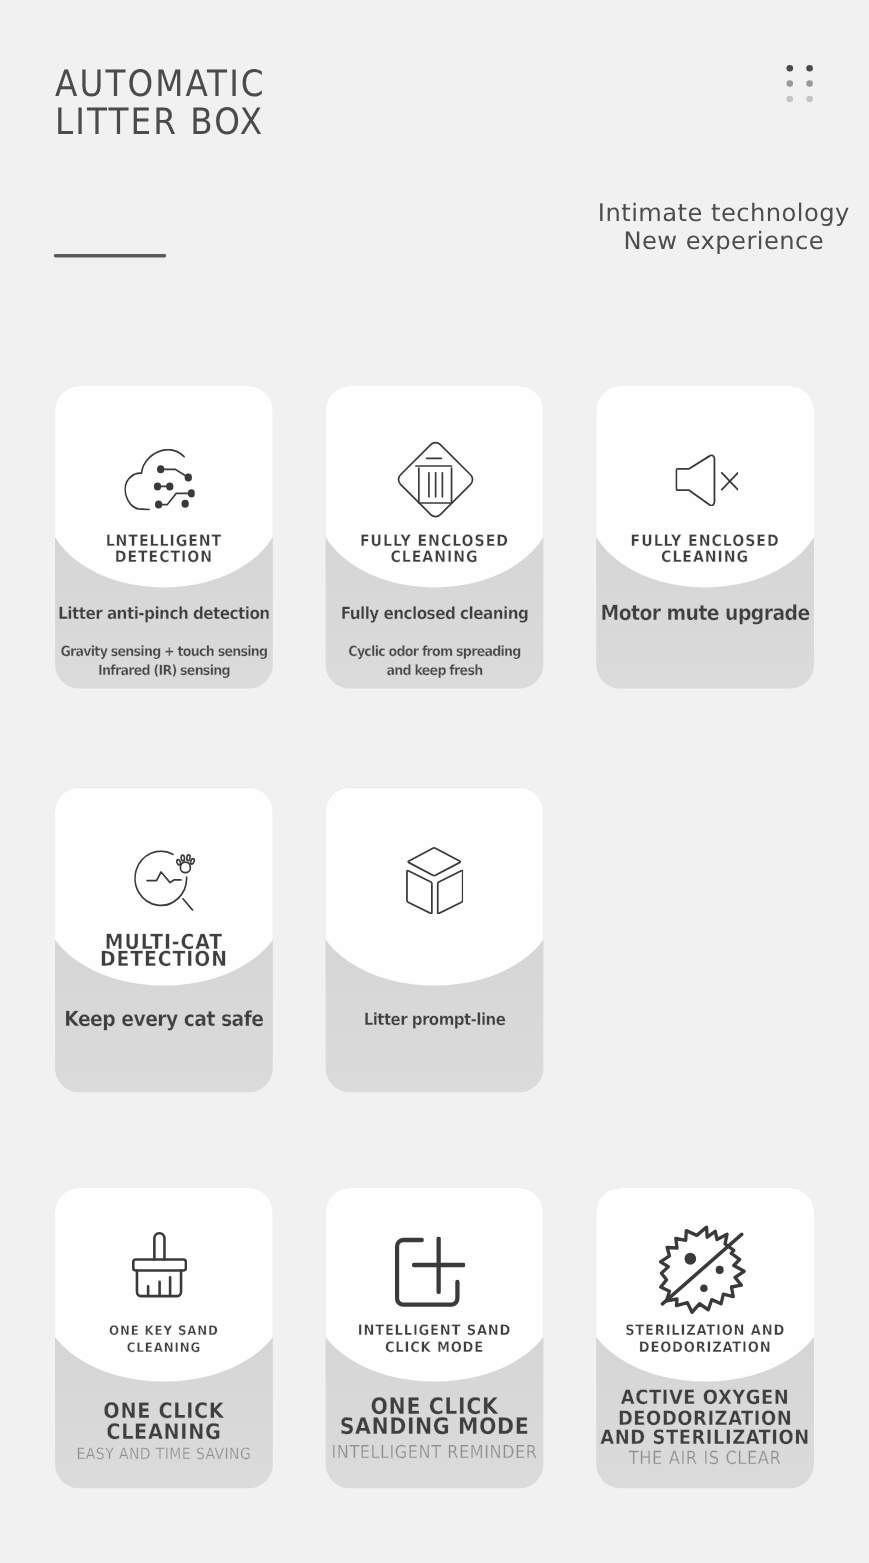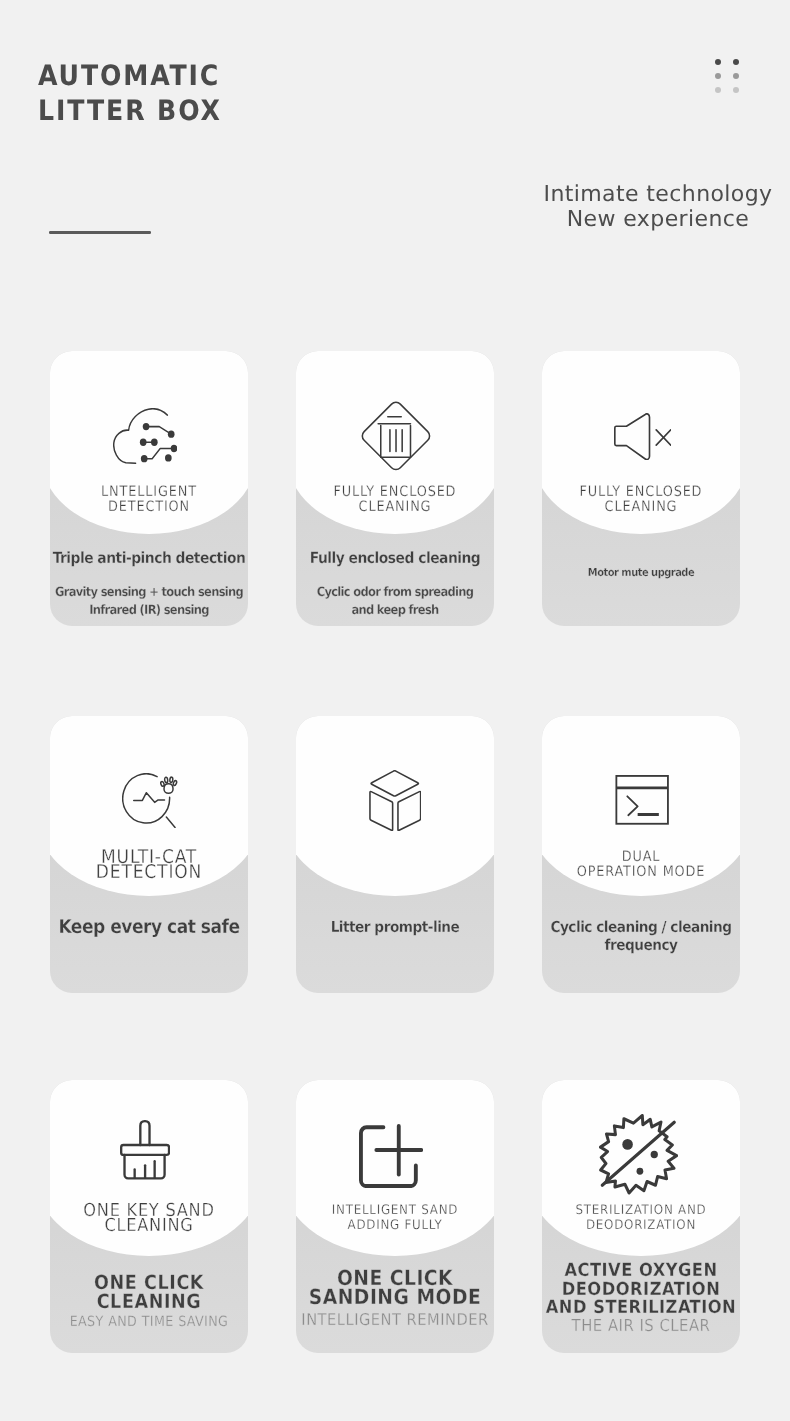--- a/index.html
+++ b/index.html
@@ -9,38 +9,38 @@
     background:#f1f1f1;
     font-family:"DejaVu Sans", sans-serif;
     font-stretch:condensed;
     overflow:hidden; position:relative;
     -webkit-font-smoothing:antialiased;
     text-rendering:geometricPrecision;
   }
   .page { position:absolute; left:0; top:0; width:790px; height:1421px; }
 
   
-  .title { position:absolute; left:38px; top:58px; font-size:28px; font-weight:bold;
+  .title { position:absolute; left:50px; top:58px; font-size:33px; font-weight:normal;
            color:#4b4b4b; line-height:35.2px; letter-spacing:1.9px; white-space:pre-line; }
   .dots { position:absolute; left:714.5px; top:58.6px; width:28px; height:35px; }
   .dots i { position:absolute; width:6.6px; height:6.6px; border-radius:50%; background:#4a4a4a; }
   .subtitle { position:absolute; left:452px; top:183px; width:412px; font-size:22px;
               font-stretch:normal; color:#4d4d4d; text-align:center; line-height:24.5px;
               letter-spacing:0.4px; white-space:pre-line; }
   .rule { position:absolute; left:48.5px; top:231.3px; width:102px; height:2.6px;
           background:#5a5a5a; border-radius:1.3px; }
 
   
   .card { position:absolute; border-radius:22px; overflow:hidden;
           background:linear-gradient(180deg,#d2d2d2 0%,#d6d6d6 55%,#dbdbdb 100%); }
   .arc  { position:absolute; background:#fefefe; top:0; }
   .ic   { position:absolute; }
   .ic svg { display:block; width:100%; height:100%; }
   .cap  { position:absolute; left:-10px; width:calc(100% + 20px); text-align:center;
-          font-weight:normal; color:#3f3f3f; white-space:pre-line;
+          font-weight:bold; color:#3f3f3f; white-space:pre-line;
           -webkit-text-stroke:0.28px #fefefe; }
   .hl   { position:absolute; left:-10px; width:calc(100% + 20px); text-align:center;
           font-weight:bold; color:#3f3f3f; white-space:pre-line;
           -webkit-text-stroke:0.28px #d6d6d6; }
   .sub  { position:absolute; left:-10px; width:calc(100% + 20px); text-align:center;
           font-weight:bold; color:#484848; white-space:pre-line;
           -webkit-text-stroke:0.28px #d6d6d6; }
   .sub.muted { color:#8d8d8d; font-weight:normal; }
 </style>
 </head>
@@ -75,21 +75,21 @@
   <circle cx="90.6" cy="39.5" r="5.0" fill="#3a3a3a" stroke="none"></circle>
   <circle cx="48.6" cy="50.6" r="5.0" fill="#3a3a3a" stroke="none"></circle>
   <circle cx="65.3" cy="50.6" r="5.0" fill="#3a3a3a" stroke="none"></circle>
   <circle cx="94.9" cy="59.2" r="5.0" fill="#3a3a3a" stroke="none"></circle>
   <circle cx="86.3" cy="72.1" r="5.0" fill="#3a3a3a" stroke="none"></circle>
   <circle cx="50.1" cy="73.1" r="5.0" fill="#3a3a3a" stroke="none"></circle>
 </svg>
       </div>
     <div class="cap" style="top:134px;font-size:14.3px;letter-spacing:0.85px;line-height:15.3px">LNTELLIGENT
 DETECTION</div>
-    <div class="hl" style="top:198px;font-size:15.4px;letter-spacing:-0.5px;line-height:18px">Triple anti-pinch detection</div>
+    <div class="hl" style="top:198px;font-size:15.4px;letter-spacing:-0.5px;line-height:18px">Litter anti-pinch detection</div>
     <div class="sub" style="top:233px;font-size:12.8px;letter-spacing:-0.7px;line-height:17.5px">Gravity sensing + touch sensing
 Infrared (IR) sensing</div>
   </div>
   <div class="card" style="left:296px;top:351px;width:198px;height:275px">
     <div class="arc" style="left:-8px;width:214px;height:183px;border-bottom-left-radius:107px 74px;border-bottom-right-radius:107px 74px"></div>
     <div class="ic" style="left:62.5px;top:48px;width:73.9px;height:73.9px">
         <svg width="69.3" height="69.3" viewBox="-1.06 -1.06 102.11 102.11" preserveAspectRatio="none" fill="none" stroke="#3a3a3a" stroke-width="2.13" stroke-linecap="round" stroke-linejoin="round">
   <rect x="14.65" y="14.65" width="70.7" height="70.7" rx="8.5" ry="8.5" transform="rotate(45 50 50)"></rect>
   <path d="M38.7 23.4 H57.3"></path>
   <path d="M25.4 33 H70.1"></path>
@@ -110,21 +110,21 @@
     <div class="ic" style="left:71.6px;top:61.9px;width:57.6px;height:47.4px">
         <svg width="57.6" height="47.4" viewBox="0.47 1.49 100.46 82.09" preserveAspectRatio="none" fill="none" stroke="#3a3a3a" stroke-width="2.86" stroke-linecap="round" stroke-linejoin="round">
   <path d="M62.4 9 C62.4 4.2 58.5 1.2 55 4 L22.2 24.4 H4.5 C3 24.4 1.9 25.6 1.9 27 V55.4
            C1.9 56.9 3 58 4.5 58 H22.2 L55 81.2 C58.5 83.7 62.4 81 62.4 76.2 Z"></path>
   <path d="M74.1 30.8 L99.5 57.1"></path>
   <path d="M74.1 57.1 L99.5 30.8"></path>
 </svg>
       </div>
     <div class="cap" style="top:134px;font-size:14.3px;letter-spacing:0.85px;line-height:15.3px">FULLY ENCLOSED
 CLEANING</div>
-    <div class="hl" style="top:213px;font-size:11px;letter-spacing:-0.5px;line-height:18px">Motor mute upgrade</div>
+    <div class="hl" style="top:198px;font-size:19px;letter-spacing:-0.5px;line-height:18px">Motor mute upgrade</div>
   </div>
   <div class="card" style="left:50px;top:716px;width:198px;height:277px">
     <div class="arc" style="left:-11px;width:220px;height:180px;border-bottom-left-radius:110px 74px;border-bottom-right-radius:110px 74px"></div>
     <div class="ic" style="left:71.6px;top:56.8px;width:56px;height:55.2px">
         <svg width="56.0" height="55.2" viewBox="-3.89 -2.10 107.72 101.04" preserveAspectRatio="none" fill="none" stroke="#3a3a3a" stroke-width="2.87" stroke-linecap="round" stroke-linejoin="round">
   <path d="M63.6 4.5 A45.1 45.1 0 1 0 87.7 42.5"></path>
   <path d="M18.7 48.2 H35.3 L43 34 L58.9 51.6 L65.6 47.2 H77.9"></path>
   <path d="M81.4 78.6 L98.2 97.5"></path>
   <ellipse cx="73.9" cy="17.9" rx="2.8" ry="4.5" transform="rotate(-25 73.9 17.9)"></ellipse>
   <ellipse cx="81.1" cy="10.7" rx="2.9" ry="4.9" transform="rotate(-8 81.1 10.7)"></ellipse>
@@ -142,65 +142,50 @@
     <div class="arc" style="left:-11px;width:220px;height:180px;border-bottom-left-radius:110px 74px;border-bottom-right-radius:110px 74px"></div>
     <div class="ic" style="left:72.9px;top:53.6px;width:52.6px;height:61.3px">
         <svg width="52.6" height="61.3" viewBox="-0.01 -0.06 100.03 117.33" fill="none" stroke="#3a3a3a" stroke-width="3.03" stroke-linecap="round" stroke-linejoin="round">
   <path d="M46.6 2.0 Q48.8 0.9 51.0 2.0 L93.0 24.4 Q95.6 25.8 93.0 27.1 L51.0 49.2 Q48.8 50.4 46.6 49.2 L4.9 27.1 Q2.3 25.8 4.9 24.4 Z"></path>
   <path d="M1.5 42.9 Q1.5 40.3 3.8 41.4 L43.2 60.7 Q44.9 61.5 44.9 63.4 V114.1 Q44.9 116.5 42.7 115.4 L3.6 96.2 Q1.5 95.2 1.5 93 Z"></path>
   <path d="M98.5 42.9 Q98.5 40.3 96.2 41.4 L56.8 60.7 Q55.1 61.5 55.1 63.4 V114.1 Q55.1 116.5 57.3 115.4 L96.4 96.2 Q98.5 95.2 98.5 93 Z"></path>
 </svg>
       </div>
     <div class="hl" style="top:202px;font-size:15.2px;letter-spacing:-0.5px;line-height:18px">Litter prompt-line</div>
   </div>
-  <div class="card" style="left:542px;top:716px;width:198px;height:277px">
-    <div class="arc" style="left:-11px;width:220px;height:180px;border-bottom-left-radius:110px 74px;border-bottom-right-radius:110px 74px"></div>
-    <div class="ic" style="left:72.5px;top:59.3px;width:54.3px;height:49.7px">
-        <svg width="54.3" height="49.7" viewBox="-0.75 0.10 101.50 91.70" preserveAspectRatio="none" fill="none" stroke="#3a3a3a" stroke-width="3.40" stroke-linecap="square" stroke-linejoin="miter">
-  <rect x="1.8" y="1.8" width="96.4" height="88.3"></rect>
-  <path d="M1.8 24 H98.2" stroke-width="5.1" stroke-linecap="butt"></path>
-  <path d="M22.3 39.5 L41.6 58.1 L24.1 74.3" stroke-linecap="round" stroke-linejoin="round"></path>
-  <path d="M41.6 73.1 H81.2" stroke-width="5.3" stroke-linecap="butt"></path>
-</svg>
-      </div>
-    <div class="cap" style="top:134px;font-size:14.3px;letter-spacing:0.85px;line-height:15.3px">DUAL
-OPERATION MODE</div>
-    <div class="hl" style="top:202px;font-size:15.2px;letter-spacing:-0.5px;line-height:18px">Cyclic cleaning / cleaning
-frequency</div>
-  </div>
   <div class="card" style="left:50px;top:1080px;width:198px;height:273px">
     <div class="arc" style="left:-12px;width:222px;height:176px;border-bottom-left-radius:111px 74px;border-bottom-right-radius:111px 74px"></div>
     <div class="ic" style="left:70.1px;top:40.1px;width:50.2px;height:59.5px">
         <svg width="50.2" height="59.5" viewBox="-0.47 -0.46 100.93 118.63" preserveAspectRatio="none" fill="none" stroke="#3a3a3a" stroke-width="4.73" stroke-linecap="round" stroke-linejoin="round">
   <path d="M40.4 49.3 V11.2 C40.4 6 43.6 1.9 49.6 1.9 C55.6 1.9 58.9 6 58.9 11.2 V49.3"></path>
   <rect x="1.9" y="49.3" width="96.2" height="19.9" rx="4.6" ry="4.6"></rect>
   <path d="M8.6 69.2 V108 C8.6 112.3 11.5 115.8 15.8 115.8 H82 C86.3 115.8 89.2 112.3 89.2 108 V69.2"></path>
   <path d="M29 98.1 V114.3"></path>
   <path d="M50 89.9 V114.3"></path>
   <path d="M69.2 81.8 V114.3"></path>
 </svg>
       </div>
-    <div class="cap" style="top:123px;font-size:18px;letter-spacing:0.75px;line-height:15.2px">ONE KEY SAND
+    <div class="cap" style="top:123px;font-size:12px;letter-spacing:0.75px;line-height:15.2px">ONE KEY SAND
 CLEANING</div>
     <div class="hl" style="top:194px;font-size:19.5px;letter-spacing:0.6px;line-height:18.9px">ONE CLICK
 CLEANING</div>
     <div class="sub muted" style="top:234px;font-size:14.1px;letter-spacing:0.4px;line-height:17px">EASY AND TIME SAVING</div>
   </div>
   <div class="card" style="left:296px;top:1080px;width:198px;height:273px">
     <div class="arc" style="left:-12px;width:222px;height:176px;border-bottom-left-radius:111px 74px;border-bottom-right-radius:111px 74px"></div>
     <div class="ic" style="left:63.2px;top:43.7px;width:64.2px;height:64.1px">
         <svg width="64.2" height="64.1" viewBox="-0.98 -0.98 101.96 98.66" preserveAspectRatio="none" fill="none" stroke="#3a3a3a" stroke-width="6.16" stroke-linecap="round" stroke-linejoin="round">
   <path d="M37.8 4.1 H11 C6 4.1 2.1 8.2 2.1 13 V85.5 C2.1 90.4 6 94.6 11 94.6 H80.4
            C85.4 94.6 89.3 90.4 89.3 85.5 V62.9"></path>
   <path d="M62.2 2.1 V76.7"></path>
   <path d="M26.6 39.1 H97.9"></path>
 </svg>
       </div>
     <div class="cap" style="top:123px;font-size:13.2px;letter-spacing:0.75px;line-height:15.2px">INTELLIGENT SAND
-ADDING FULLY</div>
+CLICK MODE</div>
     <div class="hl" style="top:189px;font-size:20.8px;letter-spacing:0.5px;line-height:19.2px">ONE CLICK
 SANDING MODE</div>
     <div class="sub muted" style="top:231px;font-size:16.3px;letter-spacing:0.5px;line-height:17px">INTELLIGENT REMINDER</div>
   </div>
   <div class="card" style="left:542px;top:1080px;width:198px;height:273px">
     <div class="arc" style="left:-12px;width:222px;height:176px;border-bottom-left-radius:111px 74px;border-bottom-right-radius:111px 74px"></div>
     <div class="ic" style="left:57px;top:34px;width:79.1px;height:80.5px">
         <svg width="79.1" height="80.5" viewBox="0.63 0.63 98.74 97.14" preserveAspectRatio="none" fill="none" stroke="#3a3a3a" stroke-width="3.74" stroke-linecap="round" stroke-linejoin="round">
   <polygon points="54.7,2.5 55.4,13.6 64.6,7.1 66.6,16.2 78,10.3 75.7,20.8 85.6,28.1 82.8,31.4 92.2,38 85.6,44.6 97.5,50.9 87,57.7 94.2,66.2 83,68.2 85,78.7 73.8,76.1 71.2,86.6 60.6,82.1 56.7,93.2 46.8,86.6 38.2,95.9 33,85.4 20.5,88.6 21.2,81.4 9.3,83.4 12.6,72.8 2.7,68.2 9.3,60.3 3.5,53.1 11.3,45.9 2.5,40.6 12.6,34 10,24.8 21.2,25.5 19.8,15 31.1,17 31.7,6.4 43.6,11.6"></polygon>
   <circle cx="36.3" cy="37.3" r="6.6" fill="#3a3a3a" stroke="none"></circle>

